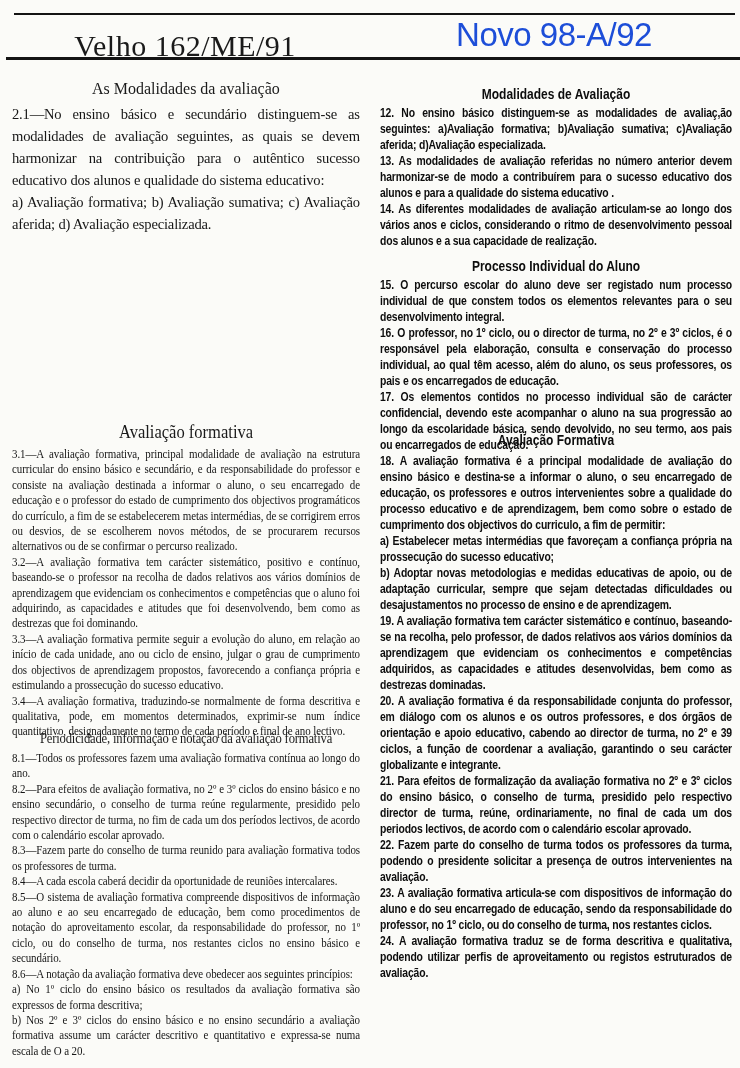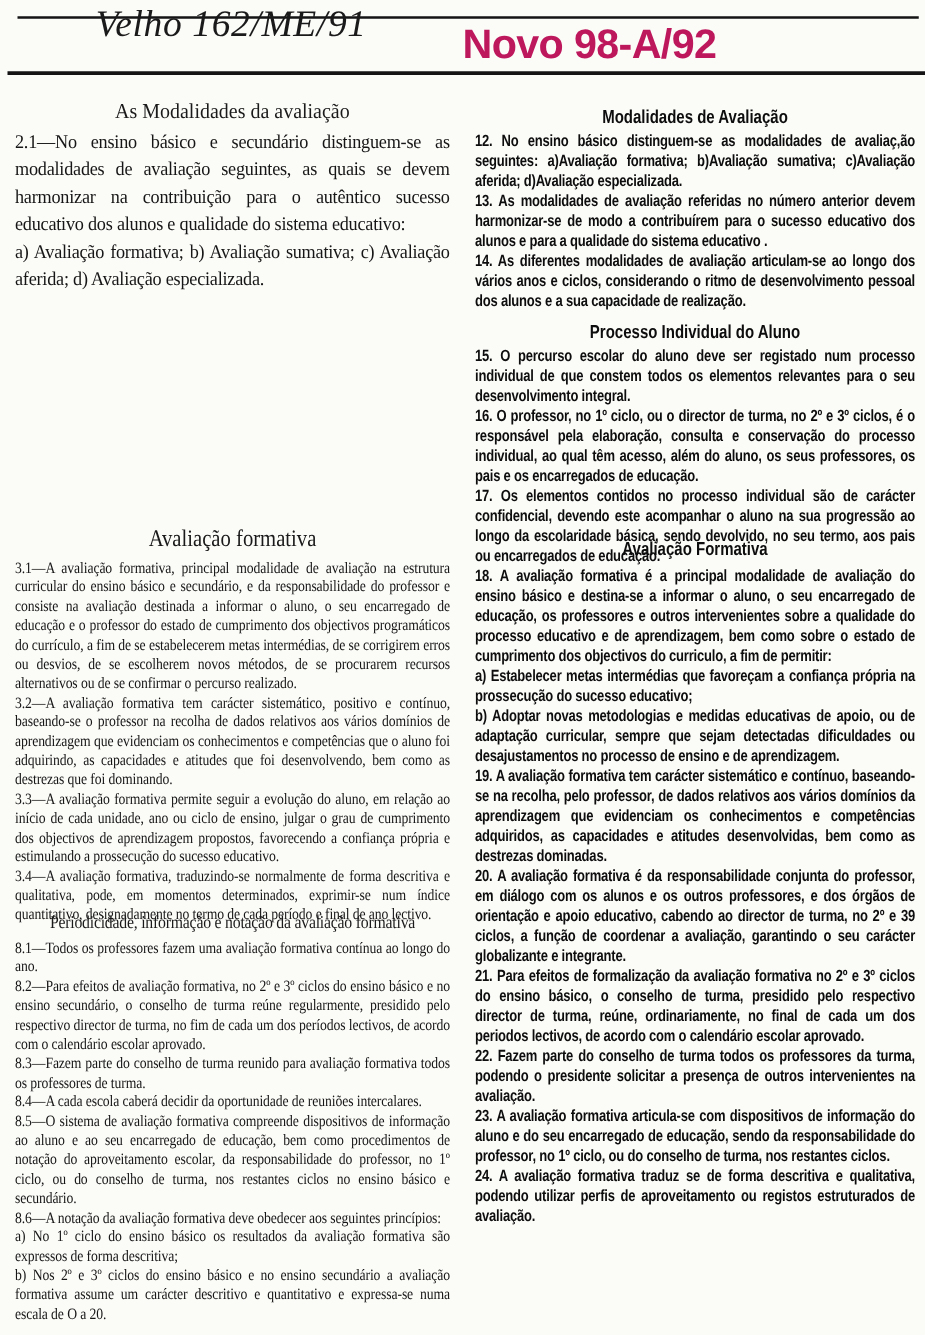--- a/index.html
+++ b/index.html
@@ -11,29 +11,30 @@
     font-family: "Liberation Serif", serif;
     color: #161616;
   }
   .page { position: absolute; inset: 0; }
 
   
   .hrule { position: absolute; background: #141414; }
   .hrule.top    { top: 13px; left: 14px; right: 5px; height: 2px; }
   .hrule.bottom { top: 57px; left: 6px;  right: 0;   height: 3px; }
   .title-old {
-    position: absolute; top: 3px; left: 0; width: 370px;
+    position: absolute; top: 29px; left: 0; width: 370px;
     text-align: center;
     font-family: "Liberation Serif", serif;
-    font-size: 30px; letter-spacing: 0.5px; color: #1a1a1a; font-style: italic;
+    font-size: 30px; letter-spacing: 0.5px; color: #1a1a1a;
   }
   .title-new {
     position: absolute; top: 16px; left: 370px; width: 368px;
+    text-align: center;
     font-family: "Liberation Sans", sans-serif;
-    font-weight: bold; font-size: 33px; letter-spacing: -0.5px; color: #be185d;
+    font-weight: normal; font-size: 33px; letter-spacing: -0.5px; color: #1d4ed8;
   }
 
   
   .col-left { position: absolute; left: 12px; top: 0; width: 348px; }
   .l-sec { position: absolute; left: 0; }
   .l-sec1 { top: 78px;  width: 370px; transform: scaleX(0.94); transform-origin: 0 0; }
   .l-sec2 { top: 420px; width: 400px; transform: scaleX(0.87); transform-origin: 0 0; }
   .l-sec3 { top: 728px; width: 400px; transform: scaleX(0.87); transform-origin: 0 0; }
 
   .l-sec h2 {

